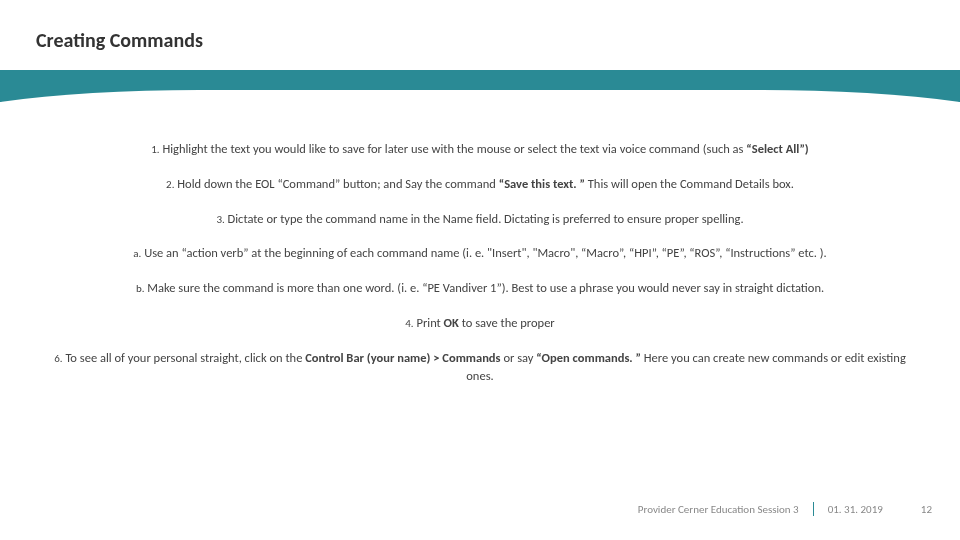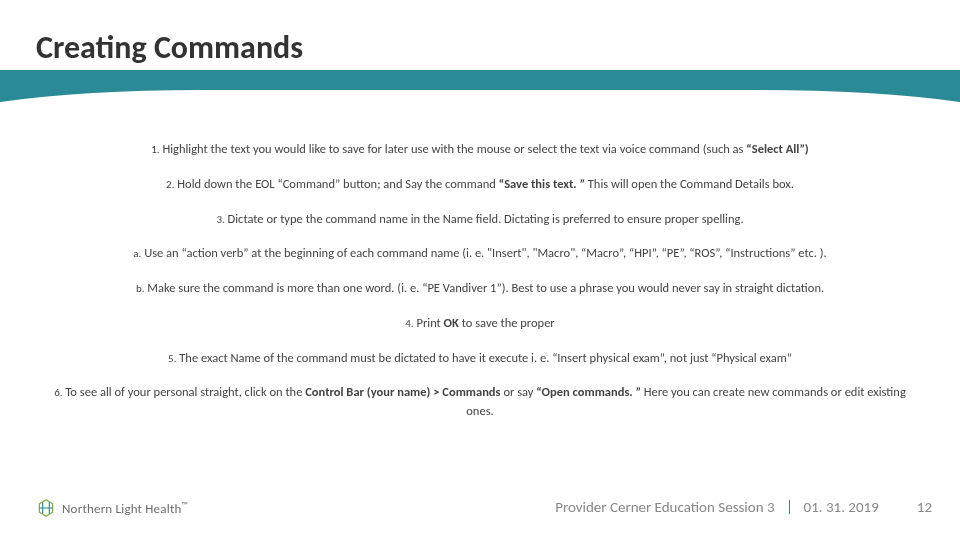--- a/index.html
+++ b/index.html
@@ -1,65 +1,51 @@
 <!DOCTYPE html>
 <html><head>
 <meta charset="utf-8">
 <style>
   * { box-sizing: border-box; margin: 0; padding: 0; }
   html, body { width: 960px; height: 540px; font-family: Calibri, "Segoe UI", Arial, sans-serif; background: #fff; color: #3a3a3a; }
   .slide { position: relative; width: 960px; height: 540px; overflow: hidden; }
-  .title { position: absolute; top: 28px; left: 36px; font-size: 32px; font-weight: 700; color: #333; }
+  .title { position: absolute; top: 28px; left: 36px; font-size: 20px; font-weight: 700; color: #333; }
   .banner { position: absolute; top: 70px; left: 0; width: 960px; height: 54px; background: #2a8a95; }
   .banner-curve { position: absolute; top: 90px; left: -80px; width: 1120px; height: 80px; background: #fff; border-radius: 50% / 100%; }
   .content { position: absolute; top: 140px; left: 40px; right: 40px; text-align: center; }
   .content p { font-size: 12.5px; line-height: 1.5; margin-bottom: 16px; color: #444; }
   .content .numsym { font-size: 11px; }
   .footer { position: absolute; bottom: 14px; left: 0; right: 0; height: 30px; }
   .logo { position: absolute; left: 36px; bottom: 8px; display: flex; align-items: center; gap: 6px; }
   .logo-mark { width: 20px; height: 20px; }
   .logo-text { font-size: 13px; color: #6d6d6d; letter-spacing: 0.2px; }
-  .footer-right { position: absolute; right: 28px; bottom: 10px; display: flex; align-items: center; gap: 14px; font-size: 15px; color: #888; }
+  .footer-right { position: absolute; right: 28px; bottom: 10px; display: flex; align-items: center; gap: 14px; font-size: 11px; color: #888; }
   .sep { display: inline-block; width: 1px; height: 14px; background: #2a8a95; }
 </style>
 </head>
 <body>
 
 <div class="slide">
 
   <div class="title">Creating Commands</div>
 
   <div class="banner"></div>
   <div class="banner-curve"></div>
 
   <div class="content">
     <p><span class="numsym">1.</span><span> Highlight the text you would like to save for later use with the mouse or select the text via voice command (such as </span><b>“Select All”)</b></p>
     <p><span class="numsym">2.</span><span> Hold down the EOL “Command” button; and Say the command </span><b>“Save this text. ”</b><span> This will open the Command Details box.</span></p>
     <p><span class="numsym">3.</span><span> Dictate or type the command name in the Name field. Dictating is preferred to ensure proper spelling.</span></p>
     <p><span class="numsym">a.</span><span> Use an “action verb” at the beginning of each command name (i. e. "Insert", "Macro", “Macro”, “HPI”, “PE”, “ROS”, “Instructions” etc. ).</span></p>
     <p><span class="numsym">b.</span><span> Make sure the command is more than one word. (i. e. “PE Vandiver 1”). Best to use a phrase you would never say in straight dictation.</span></p>
     <p><span class="numsym">4.</span><span> Print </span><b>OK</b><span> to save the proper</span></p>
-    <p><span class="numsym">5.</span><span> The exact Name of the command must be dictated to have it execute i. e. “Insert physical exam”, not just “Physical exam”</span></p>
     <p><span class="numsym">6.</span><span> To see all of your personal straight, click on the </span><b>Control Bar (your name) &gt; Commands</b><span> or say </span><b>“Open commands. ”</b><span> Here you can create new commands or edit existing ones.</span></p>
   </div>
 
   <div class="footer">
-    <div class="logo">
-      <svg class="logo-mark" viewBox="0 0 24 24">
-        <g fill="none" stroke="#8aa03a" stroke-width="1.4">
-          <path d="M12 2 L4 7 L4 17 L12 22 L20 17 L20 7 Z"></path>
-        </g>
-        <g fill="none" stroke="#2a8a95" stroke-width="1.4">
-          <path d="M8 5 L8 19 M16 5 L16 19 M4 12 L20 12"></path>
-        </g>
-      </svg>
-      <span class="logo-text">
-        <span>Northern Light Health</span><span style="font-size:9px; vertical-align:super;">™</span>
-      </span>
-    </div>
     <div class="footer-right">
       <span>Provider Cerner Education Session 3</span>
       <span class="sep"></span>
       <span>01. 31. 2019</span>
       <span style="width:10px;"></span>
       <span>12</span>
     </div>
   </div>
 
 </div>

